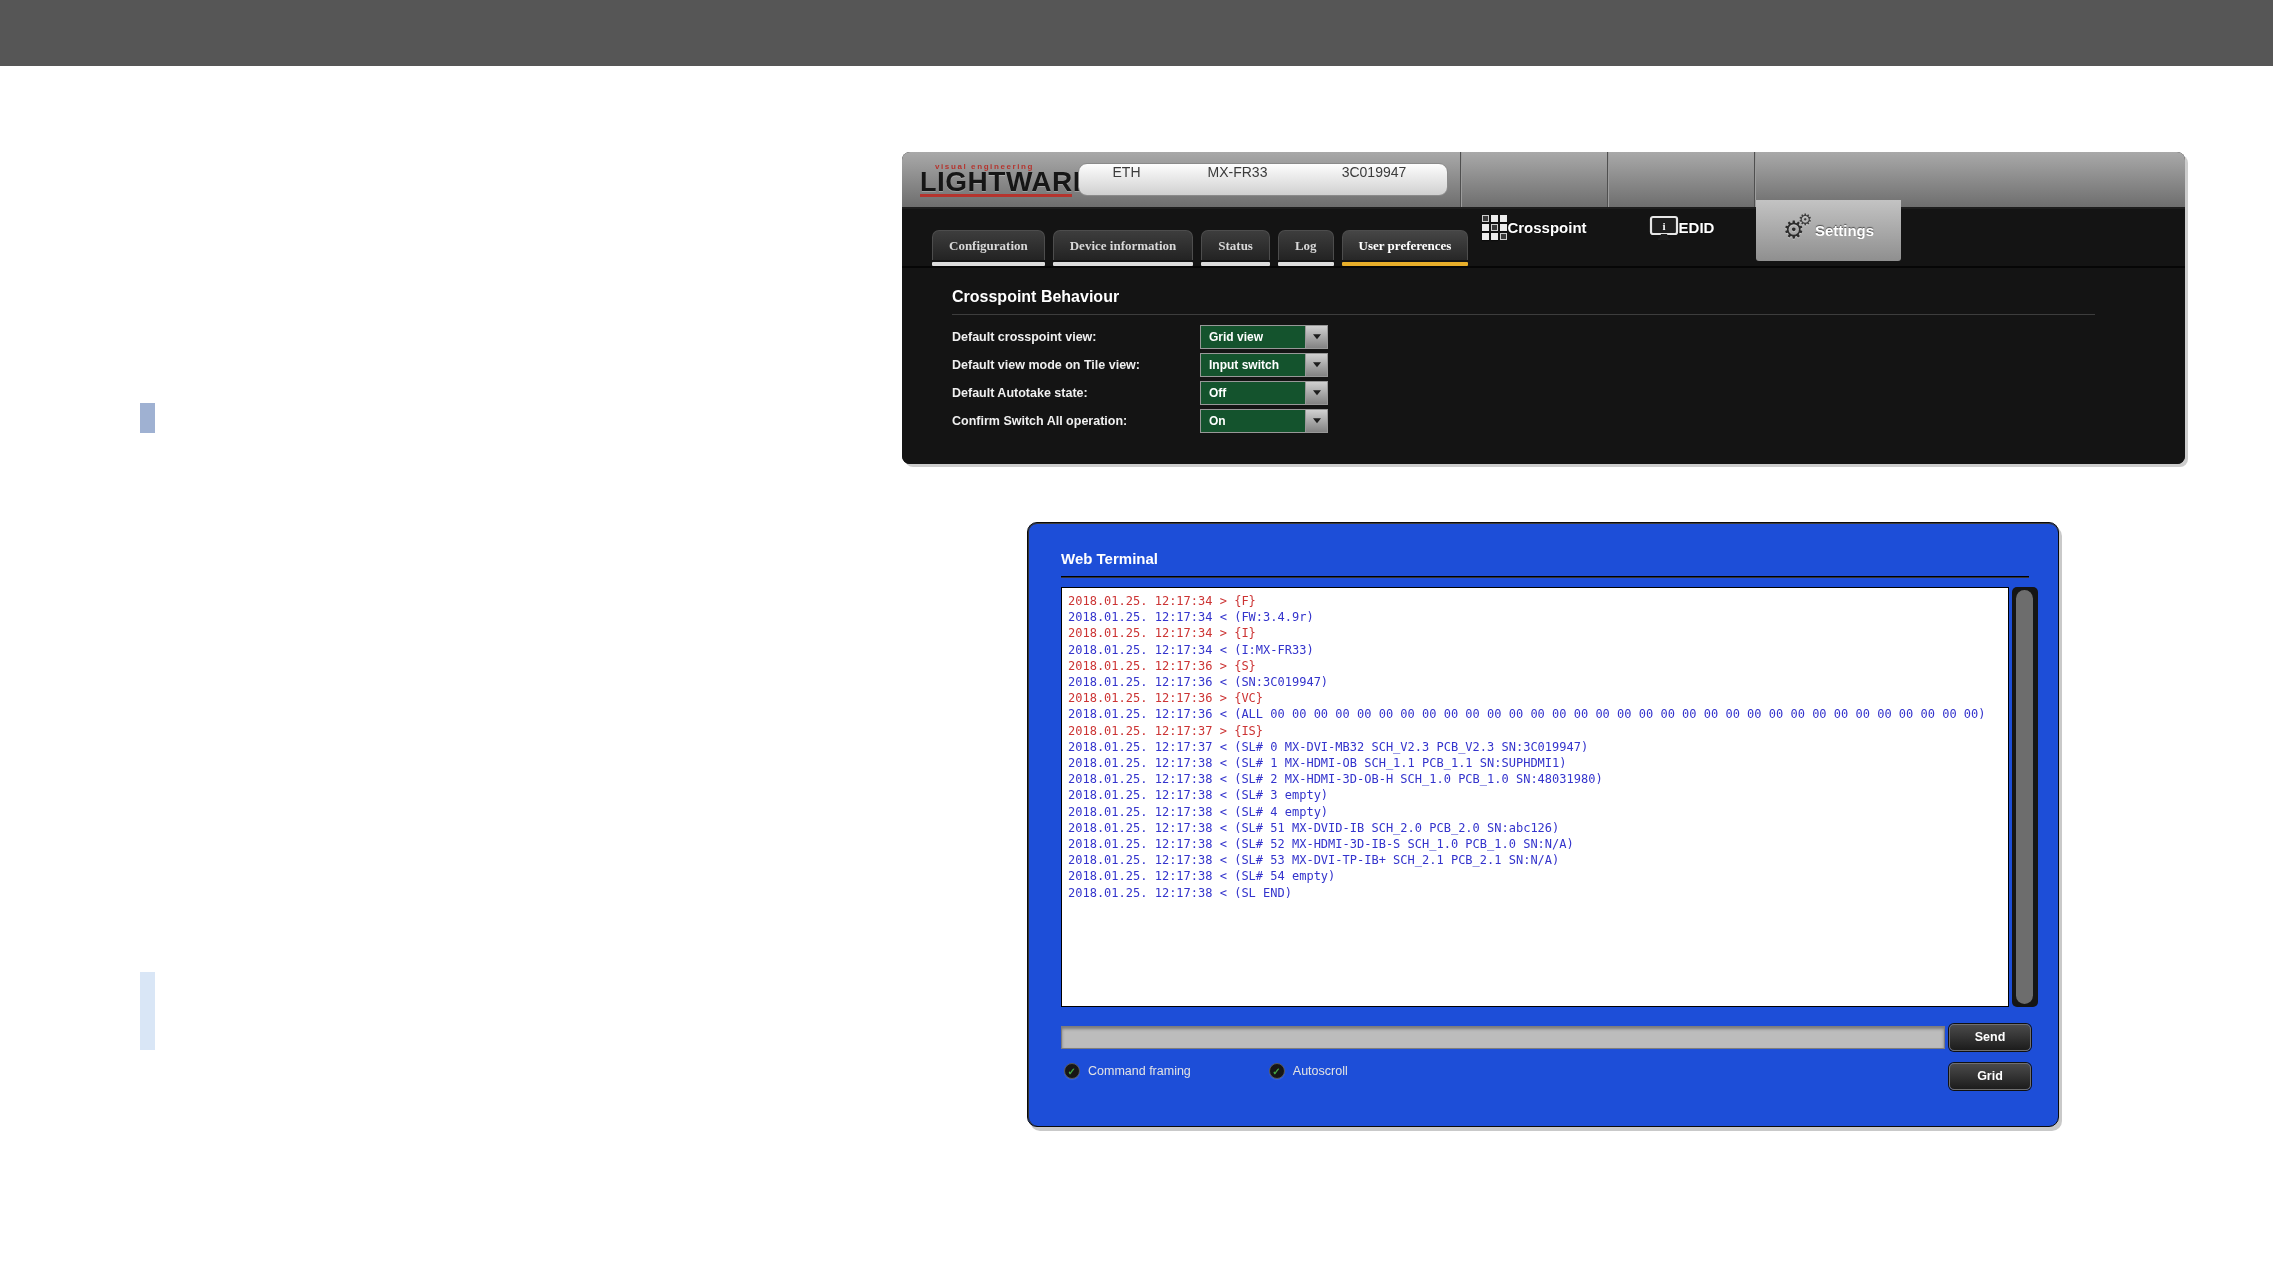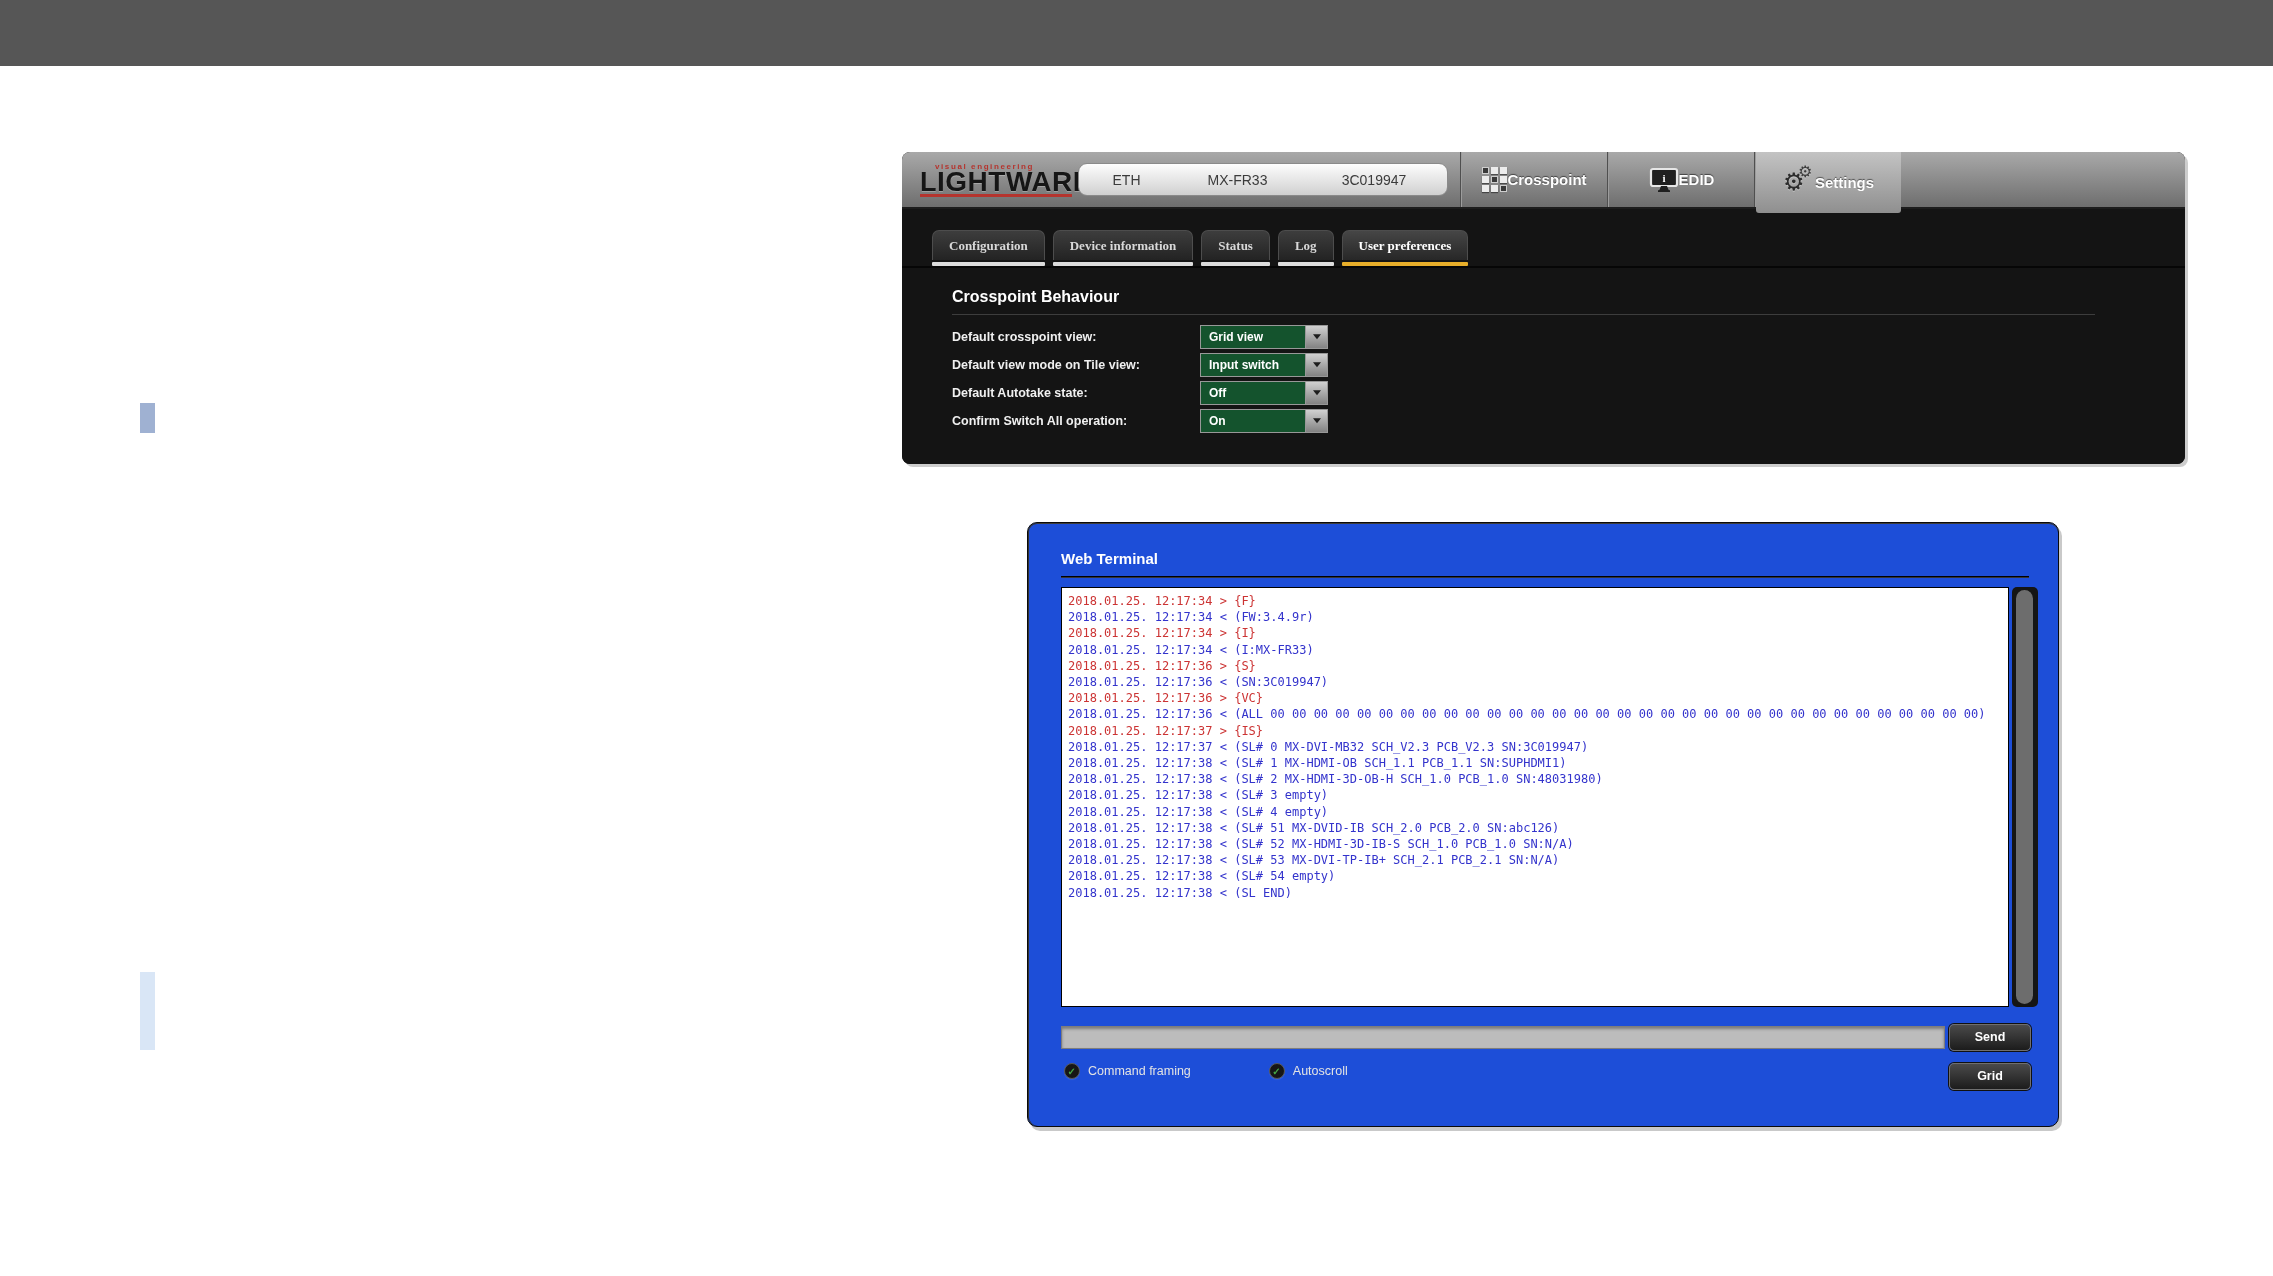--- a/index.html
+++ b/index.html
@@ -25,34 +25,34 @@
   }
   .logo { margin-left:18px; width:152px; }
   .logo-tagline { display:block; color:#b5342e; font-size:8px; font-weight:bold; letter-spacing:1.6px; line-height:9px; margin-left:15px; }
   .logo-brand { display:block; font-size:28px; font-weight:bold; color:#161616; letter-spacing:.5px; line-height:21px; text-shadow:0 1px 0 rgba(255,255,255,.25); }
   .logo-brand::first-letter { font-size:27px; }
   .logo-underline { height:3px; background:#b5342e; margin-top:1px; }
 
   .device-pill {
     margin-left:6px; width:370px; height:33px; box-sizing:border-box;
     background:linear-gradient(#fdfdfd,#d0d0d0); border:1px solid #8a8a8a; border-radius:9px;
-    display:flex; align-items:center; overflow:hidden;
+    display:flex; align-items:flex-start; overflow:hidden;
   }
   .pill-seg { display:flex; align-items:center; justify-content:center; font-size:14px; color:#3b3b3b; }
   .pill-seg.s1 { flex:0 0 95px; }
   .pill-seg.s2 { flex:0 0 125px; }
   .pill-seg.s3 { flex:1; }
   .pill-div { width:0; border-left:1px solid #9f9f9f; margin:5px 0; }
 
   .nav { position:absolute; left:558px; top:0; height:55px; display:flex; }
   .nav-sep { width:0; border-left:1px solid #4f4f4f; border-right:1px solid #9c9c9c; height:55px; }
   .nav-item {
     width:145px; display:flex; align-items:center; justify-content:center; 
     color:#ffffff; font-weight:bold; font-size:15px; text-shadow:0 -1px 1px rgba(0,0,0,.55);
-    cursor:pointer; height:55px;
+    cursor:pointer; height:55px;margin-top:48px;
   }
   .nav-item.active { background:linear-gradient(#c3c3c3,#8f8f8f); height:61px; border-radius:0 0 3px 3px; }
 
   .grid-icon { display:grid; grid-template-columns:repeat(3,7px); grid-auto-rows:7px; gap:2px; }
   .grid-icon .cell { background:#ececec; box-shadow:0 1px 1px rgba(0,0,0,.45); }
   .grid-icon .cell.hollow { background:#3a3a3a; box-shadow:inset 0 0 0 1px #cfcfcf; }
 
   .edid-icon { display:block; }
 
   .gears-icon { position:relative; width:32px; height:30px; font-family:"DejaVu Sans", sans-serif; }

